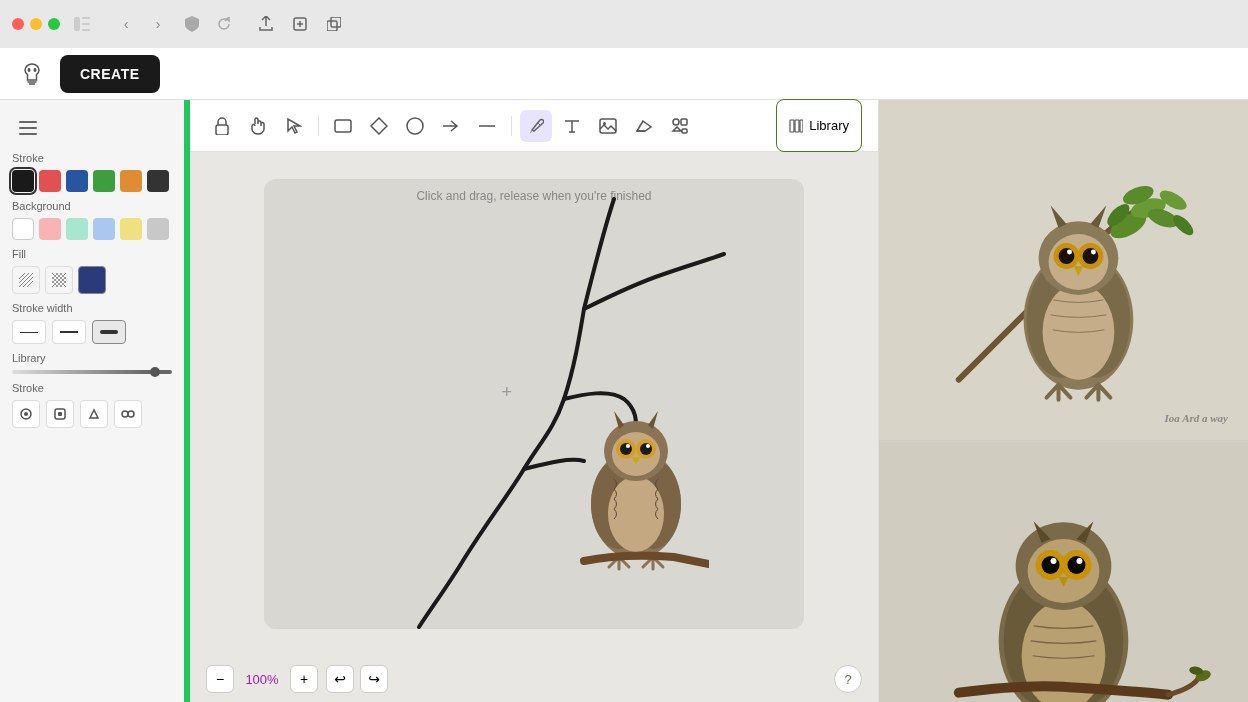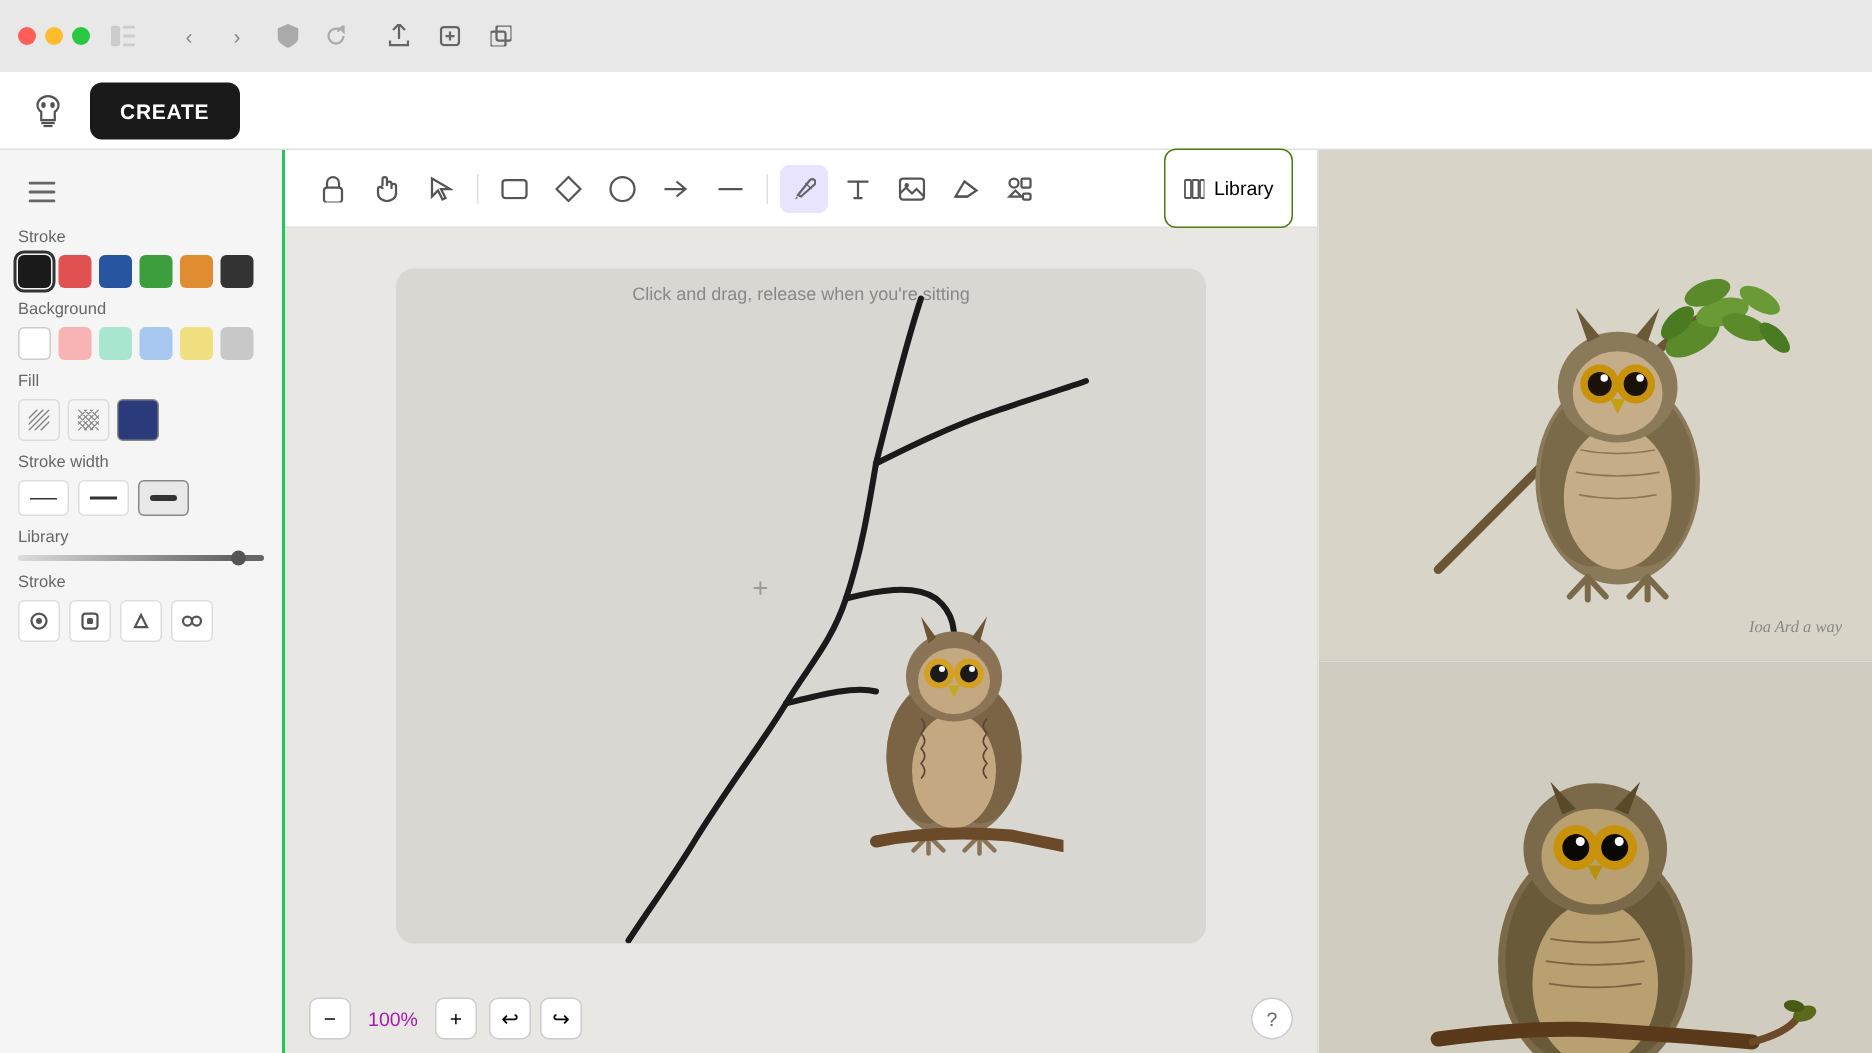--- a/index.html
+++ b/index.html
@@ -20,21 +20,21 @@
     
     .app-toolbar { background: white; border-bottom: 1px solid #e0e0e0; display: flex; align-items: center; padding: 8px 16px; gap: 12px; height: 52px; }
     .app-icon { width: 32px; height: 32px; display: flex; align-items: center; justify-content: center; }
     .prompt-input { flex: 1; border: 1px solid #e0e0e0; border-radius: 8px; padding: 8px 14px; font-size: 14px; color: #333; outline: none; height: 38px; }
     .create-btn { background: #1a1a1a; color: white; border: none; border-radius: 8px; padding: 8px 20px; font-size: 14px; font-weight: 700; cursor: pointer; letter-spacing: 0.5px; height: 38px; }
 
     
     .app-body { display: flex; height: calc(702px - 48px - 52px); }
 
     
-    .left-sidebar { width: 190px; background: #f5f5f5; border-right: 2px solid #22c55e; padding: 12px; flex-shrink: 0; }
+    .left-sidebar { width: 190px; background: #f5f5f5; border-right: 6px solid #22c55e; padding: 12px; flex-shrink: 0; }
     .sidebar-menu-icon { width: 32px; height: 32px; display: flex; align-items: center; justify-content: center; margin-bottom: 8px; }
 
     .section-label { font-size: 11px; color: #666; margin-bottom: 6px; margin-top: 8px; }
     .color-row { display: flex; gap: 5px; margin-bottom: 4px; }
     .color-swatch { width: 22px; height: 22px; border-radius: 4px; cursor: pointer; }
     .color-swatch.active { outline: 2px solid #333; outline-offset: 1px; }
     .cs-black { background: #1a1a1a; }
     .cs-red { background: #e05252; }
     .cs-blue-dark { background: #2855a0; }
     .cs-green { background: #3d9e3d; }
@@ -83,21 +83,21 @@
     .canvas-footer { display: flex; align-items: center; justify-content: space-between; padding: 8px 16px; background: transparent; height: 46px; }
     .zoom-controls { display: flex; align-items: center; gap: 8px; }
     .zoom-btn { width: 28px; height: 28px; border-radius: 6px; border: 1px solid #ccc; background: white; display: flex; align-items: center; justify-content: center; cursor: pointer; font-size: 14px; }
     .zoom-level { font-size: 13px; color: #a21caf; min-width: 40px; text-align: center; }
     .history-controls { display: flex; gap: 6px; }
     .history-btn { width: 28px; height: 28px; border-radius: 6px; border: 1px solid #ccc; background: white; display: flex; align-items: center; justify-content: center; cursor: pointer; font-size: 14px; }
     .help-btn { width: 28px; height: 28px; border-radius: 50%; border: 1px solid #ccc; background: white; display: flex; align-items: center; justify-content: center; cursor: pointer; font-size: 13px; color: #666; }
 
     
     .right-panel { width: 370px; background: #eeede8; border-left: 1px solid #ddd; overflow-y: auto; flex-shrink: 0; }
-    .reference-images { padding: 0; }
+    .reference-images { padding: 0; font-weight: bold; }
     .ref-image-top { width: 100%; height: 340px; background: #d8d5c8; display: flex; align-items: center; justify-content: center; position: relative; overflow: hidden; }
     .ref-image-bottom { width: 100%; height: 262px; background: #d8d5c8; display: flex; align-items: center; justify-content: center; position: relative; overflow: hidden; }
 
     
     .branch-path { fill: none; stroke: #1a1a1a; stroke-width: 4; stroke-linecap: round; stroke-linejoin: round; }
 
     
     .ref-caption { position: absolute; bottom: 16px; right: 20px; font-size: 11px; color: #888; font-style: italic; font-family: Georgia, serif; }
 
     .divider-line { width: 100%; height: 1px; background: #ccc; }
@@ -366,21 +366,21 @@
             <rect x="1" y="1" width="4" height="12" rx="0.5" fill="none" stroke="#555" stroke-width="1.2"></rect>
             <rect x="6" y="1" width="4" height="12" rx="0.5" fill="none" stroke="#555" stroke-width="1.2"></rect>
             <rect x="11" y="1" width="3" height="12" rx="0.5" fill="none" stroke="#555" stroke-width="1.2"></rect>
           </svg>
         <span>Library</span>
       </div>
     </div>
 
     <div class="canvas-workspace">
       <div class="drawing-canvas">
-        <div class="canvas-hint">Click and drag, release when you're sitting</div>
+        <div class="canvas-hint">Click and drag, release when you're finished</div>
 
         <svg class="canvas-svg" viewBox="0 0 540 450">
 
           <path class="branch-path" d="M 350 20 C 340 50 330 90 320 130 C 315 160 310 190 300 220 C 290 250 275 265 260 290 C 245 315 225 340 200 380 C 185 405 170 425 155 448" stroke-width="5"></path>
 
           <path class="branch-path" d="M 320 130 C 340 120 370 105 400 95 C 420 88 440 82 460 75" stroke-width="5"></path>
 
           <path class="branch-path" d="M 300 220 C 320 215 345 210 360 220 C 370 228 375 240 370 258" stroke-width="5"></path>
 
           <path class="branch-path" d="M 260 290 C 280 285 305 278 320 282" stroke-width="4"></path>

